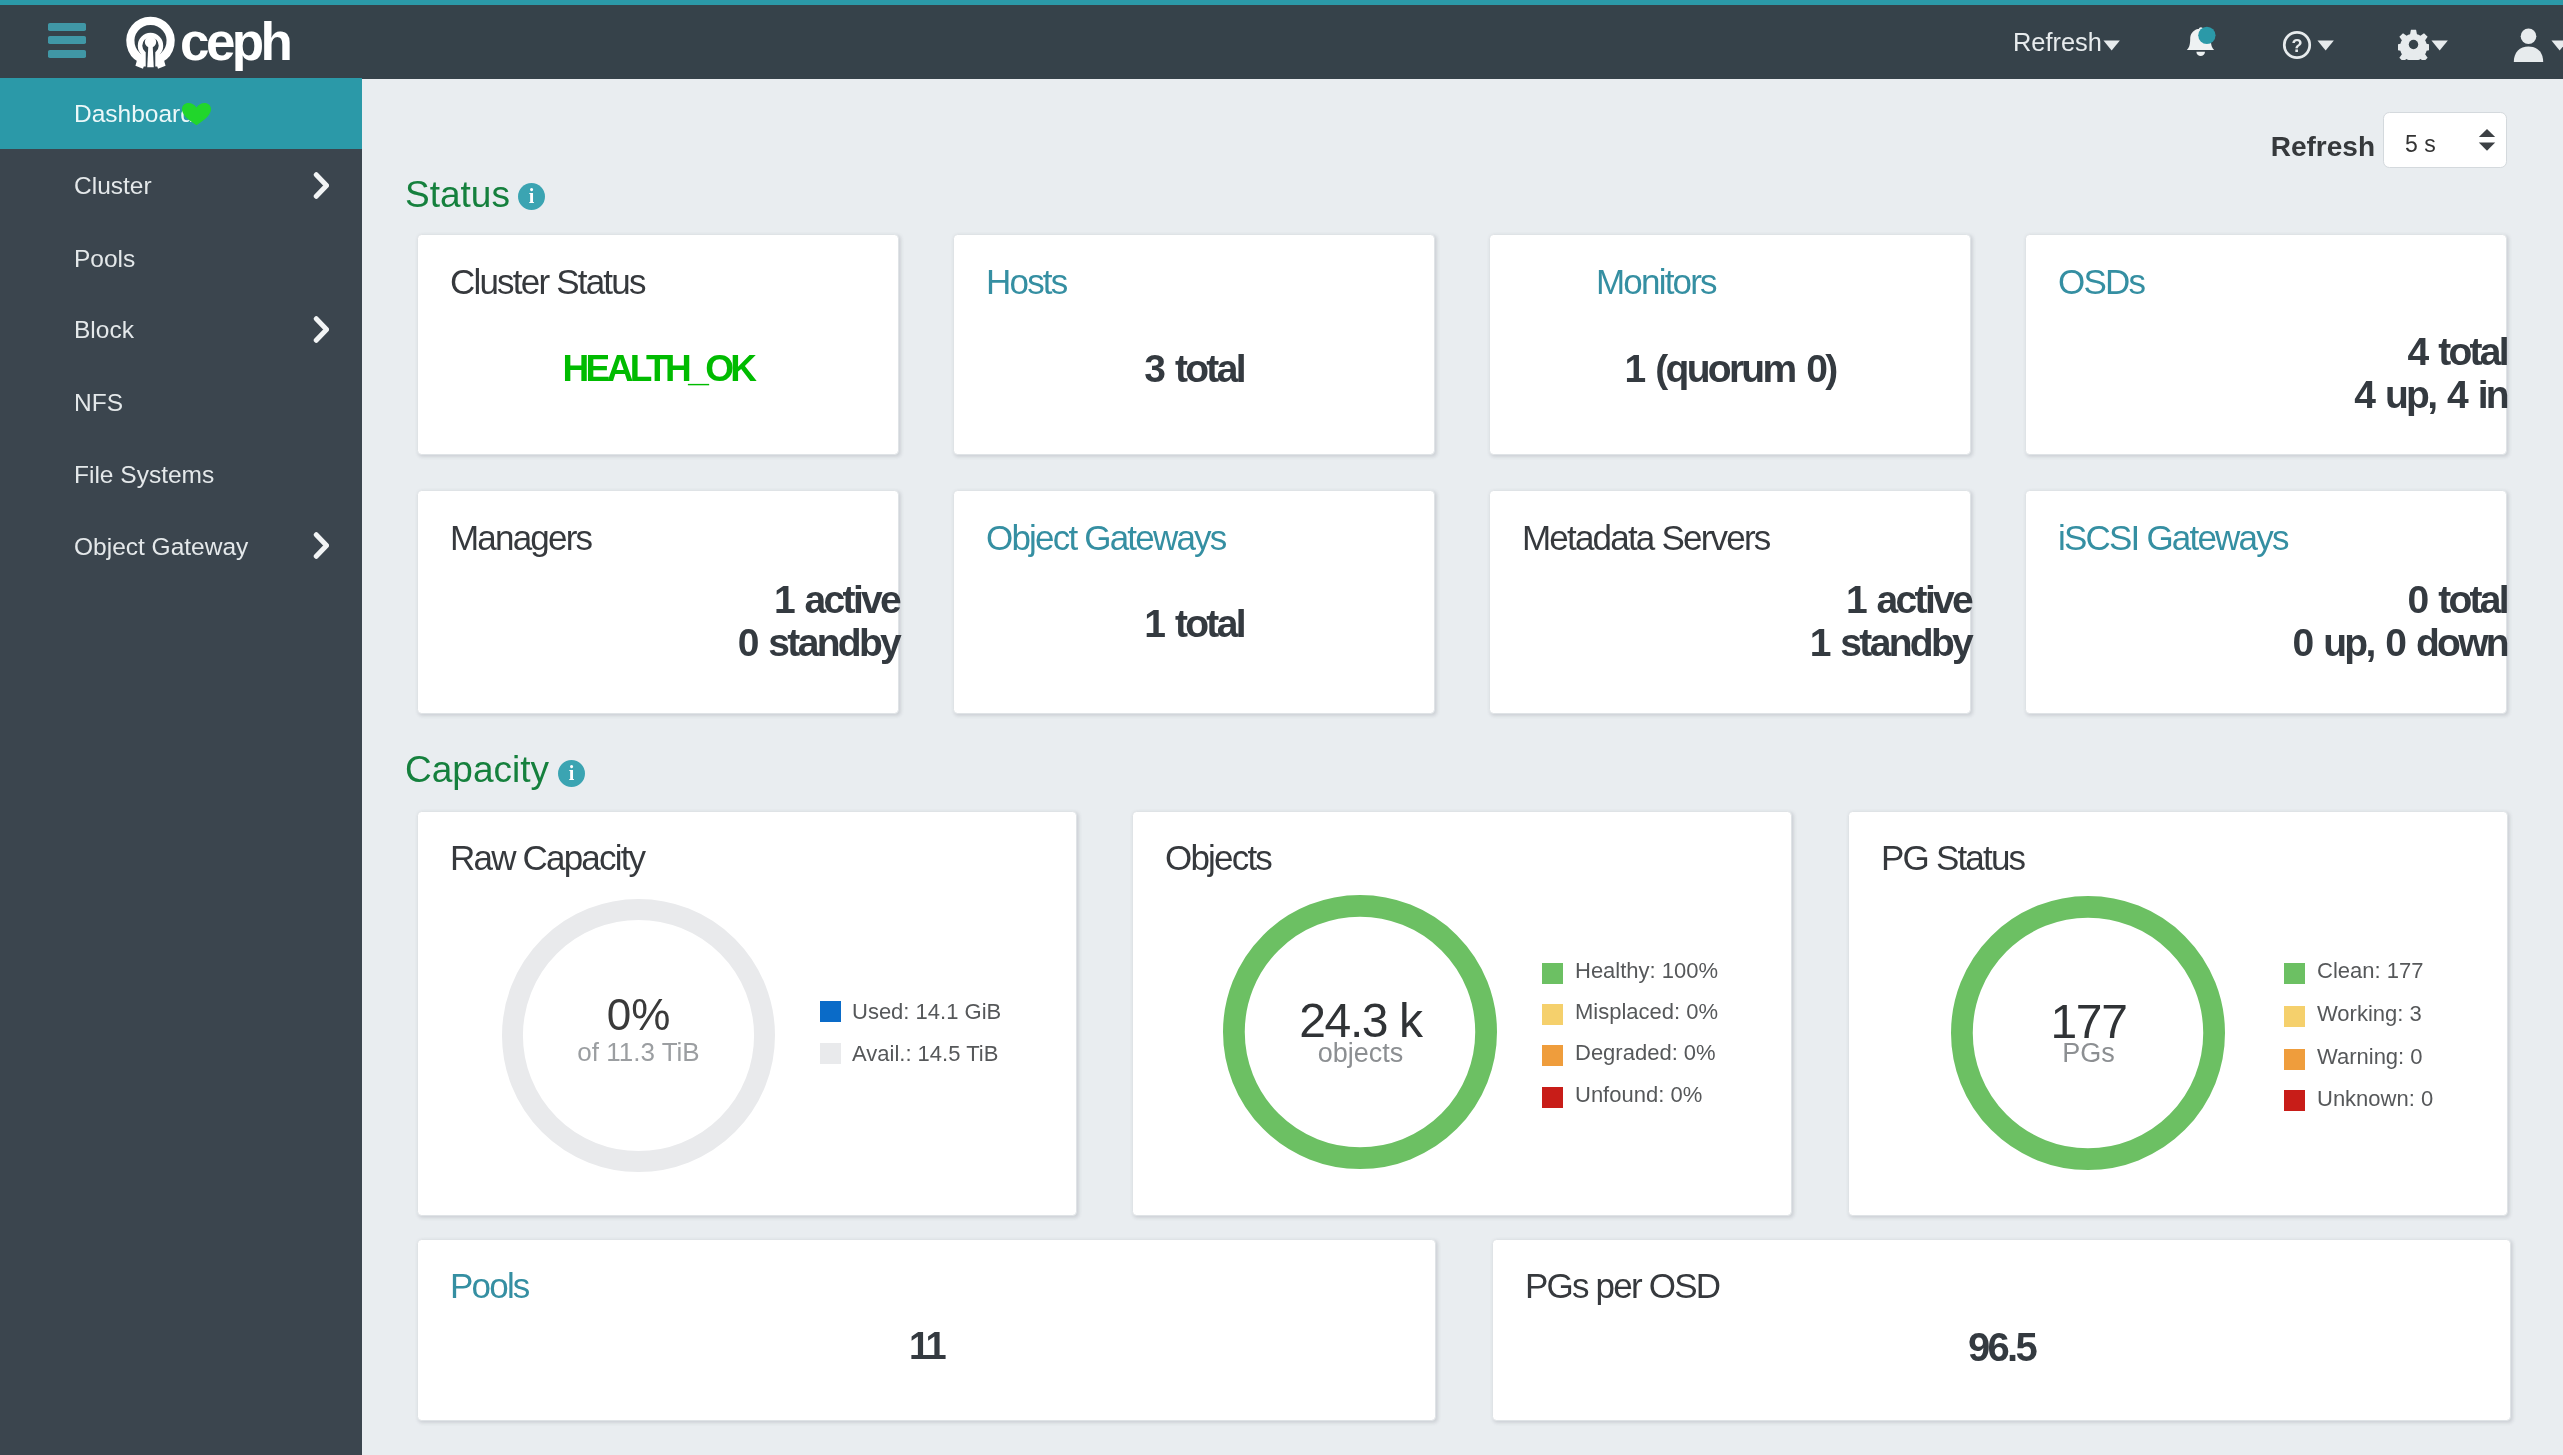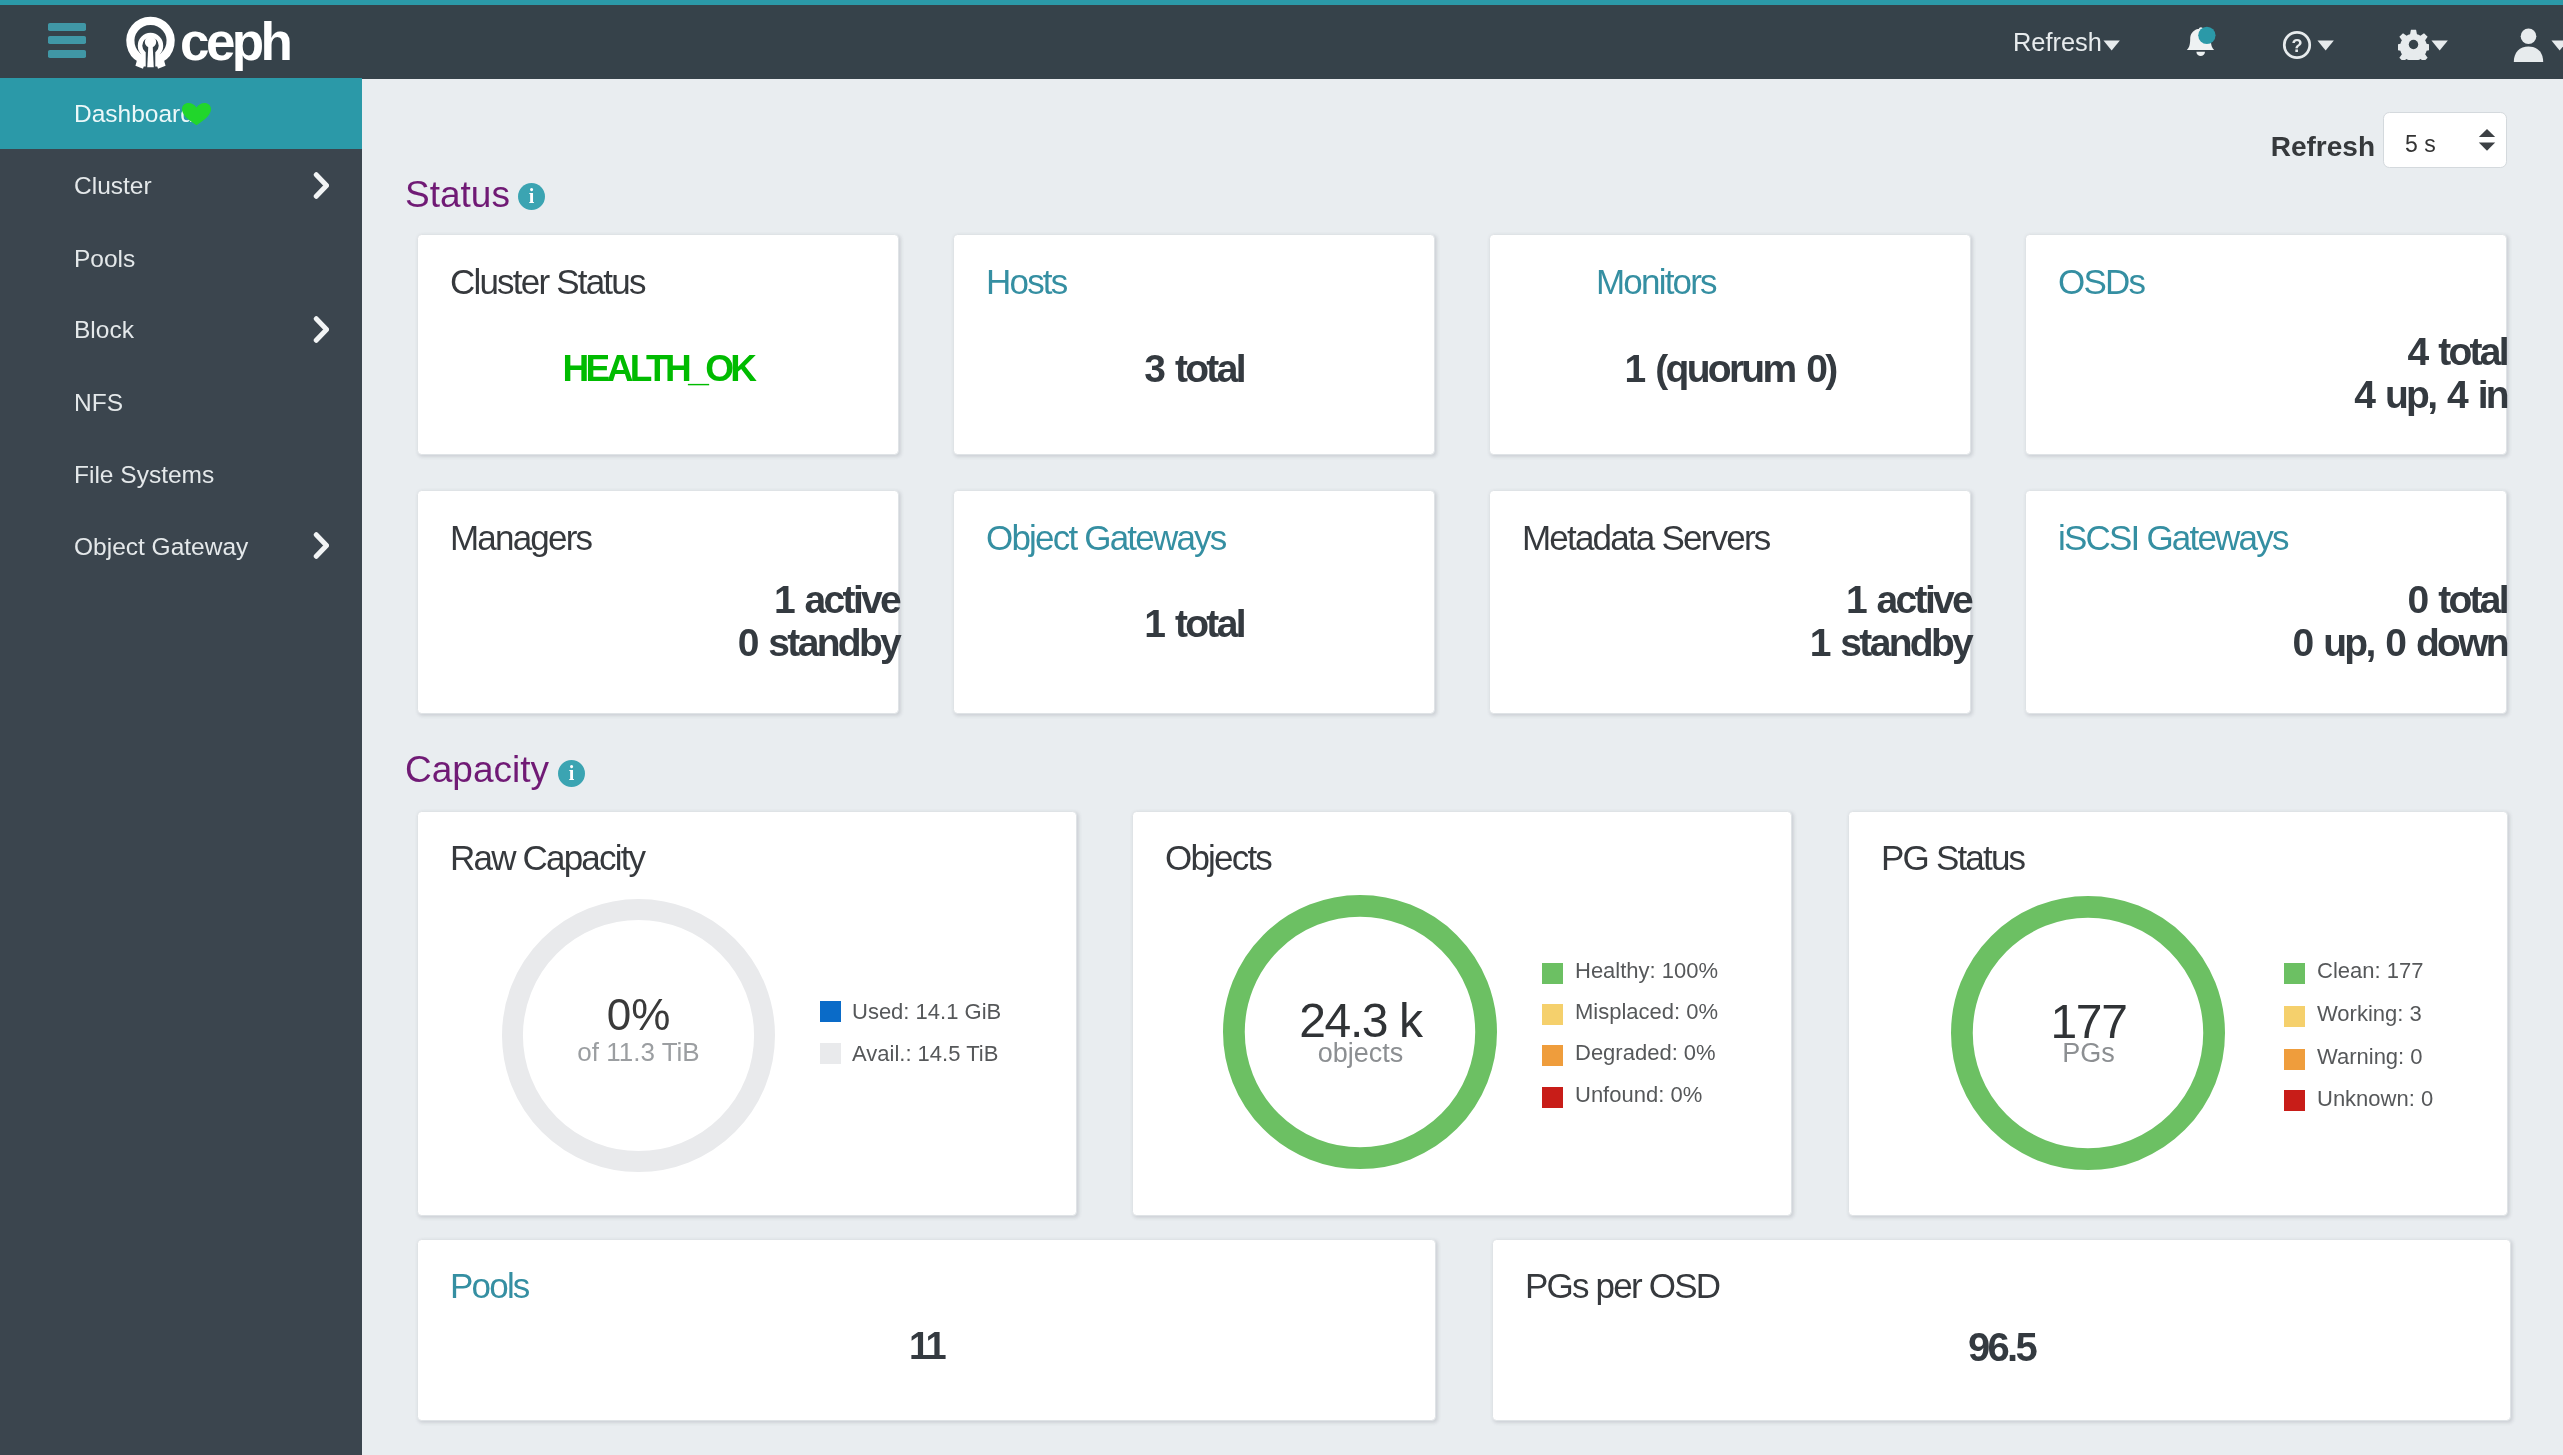--- a/index.html
+++ b/index.html
@@ -9,21 +9,21 @@
   #topstrip { left:0; top:0; width:2563px; height:4.5px; background:#2b99a8; }
   #navbar { left:0; top:4.5px; width:2563px; height:74px; background:#36424a; }
   #sidebar { left:0; top:78px; width:362px; height:1377px; background:#3b454e; }
   .sideitem { position:absolute; left:0; width:362px; height:73px; color:#e4e8ea; font-size:24.5px; line-height:73px; padding-left:74px; }
   #dashitem { top:0; height:71px; background:#2b99a8; color:#ecf8f9; line-height:71px; }
   .card { position:absolute; background:#ffffff; border:0.9px solid #dfe3e6; border-radius:4.5px; box-shadow:1.8px 1.8px 3.6px rgba(60,70,80,0.16); }
   .ctitle { position:absolute; font-size:35px; letter-spacing:-1.8px; line-height:1; color:#36393d; }
   .clink { color:#358fa2; }
   .cval { position:absolute; font-weight:bold; font-size:39px; letter-spacing:-2.7px; word-spacing:3.6px; line-height:1; color:#343a40; text-align:center; }
   .cval2 { position:absolute; font-weight:bold; font-size:39px; letter-spacing:-2.7px; word-spacing:3.6px; line-height:43px; color:#343a40; text-align:right; }
-  .h2x { position:absolute; font-size:37px; line-height:1; color:#701a75; }
+  .h2x { position:absolute; font-size:37px; line-height:1; color:#15803d; }
   .infoi { position:absolute; width:27px; height:27px; border-radius:50%; background:#3ba4b2; color:#fff; font-size:20px; font-weight:bold; text-align:center; line-height:27px; font-family:"Liberation Serif",serif; }
   .legsq { position:absolute; width:21px; height:21px; }
   .legtx { position:absolute; font-size:22px; line-height:1; color:#56585a; }
   .dbig { position:absolute; text-align:center; line-height:1; color:#303336; }
 </style>
 </head>
 <body>
 <div class="abs" id="topstrip"></div>
 <div class="abs" id="navbar"></div>
 <div class="abs" id="sidebar"></div>

